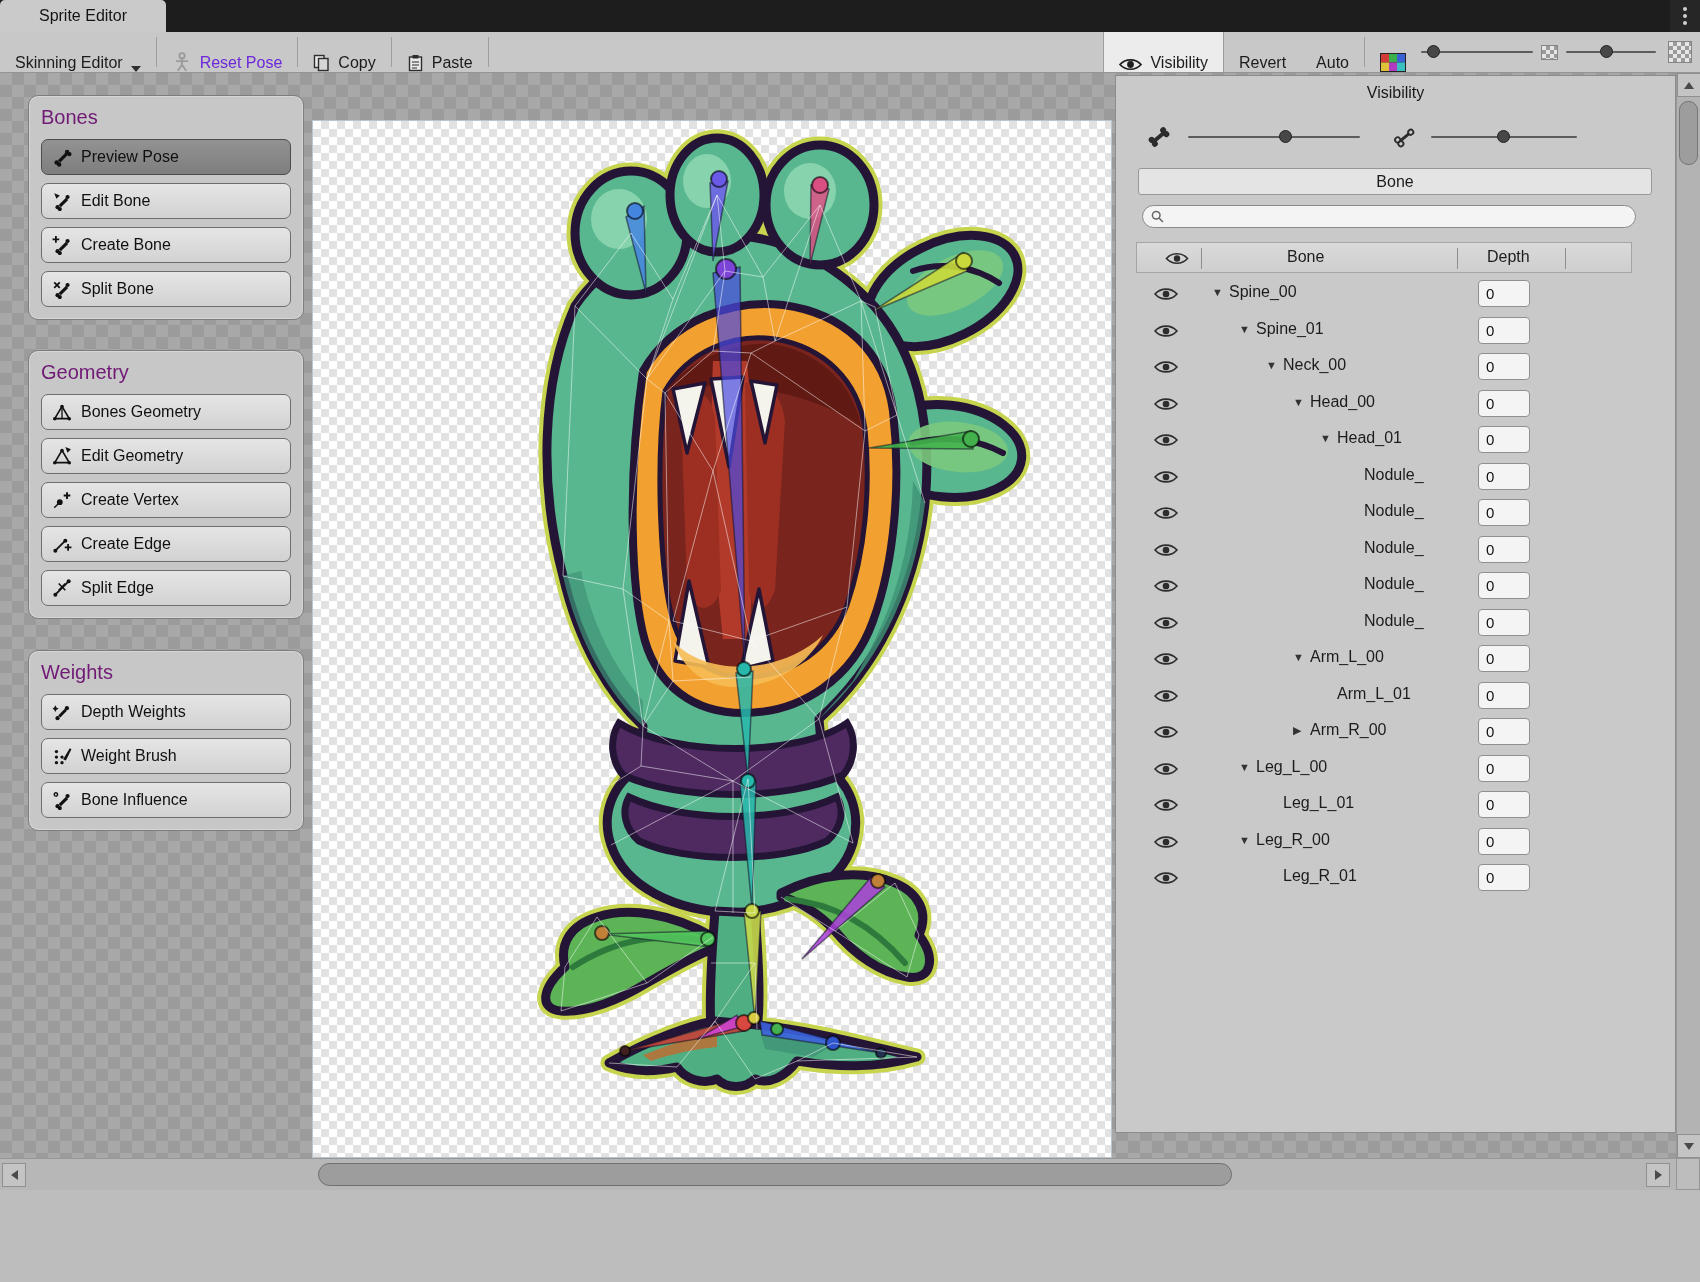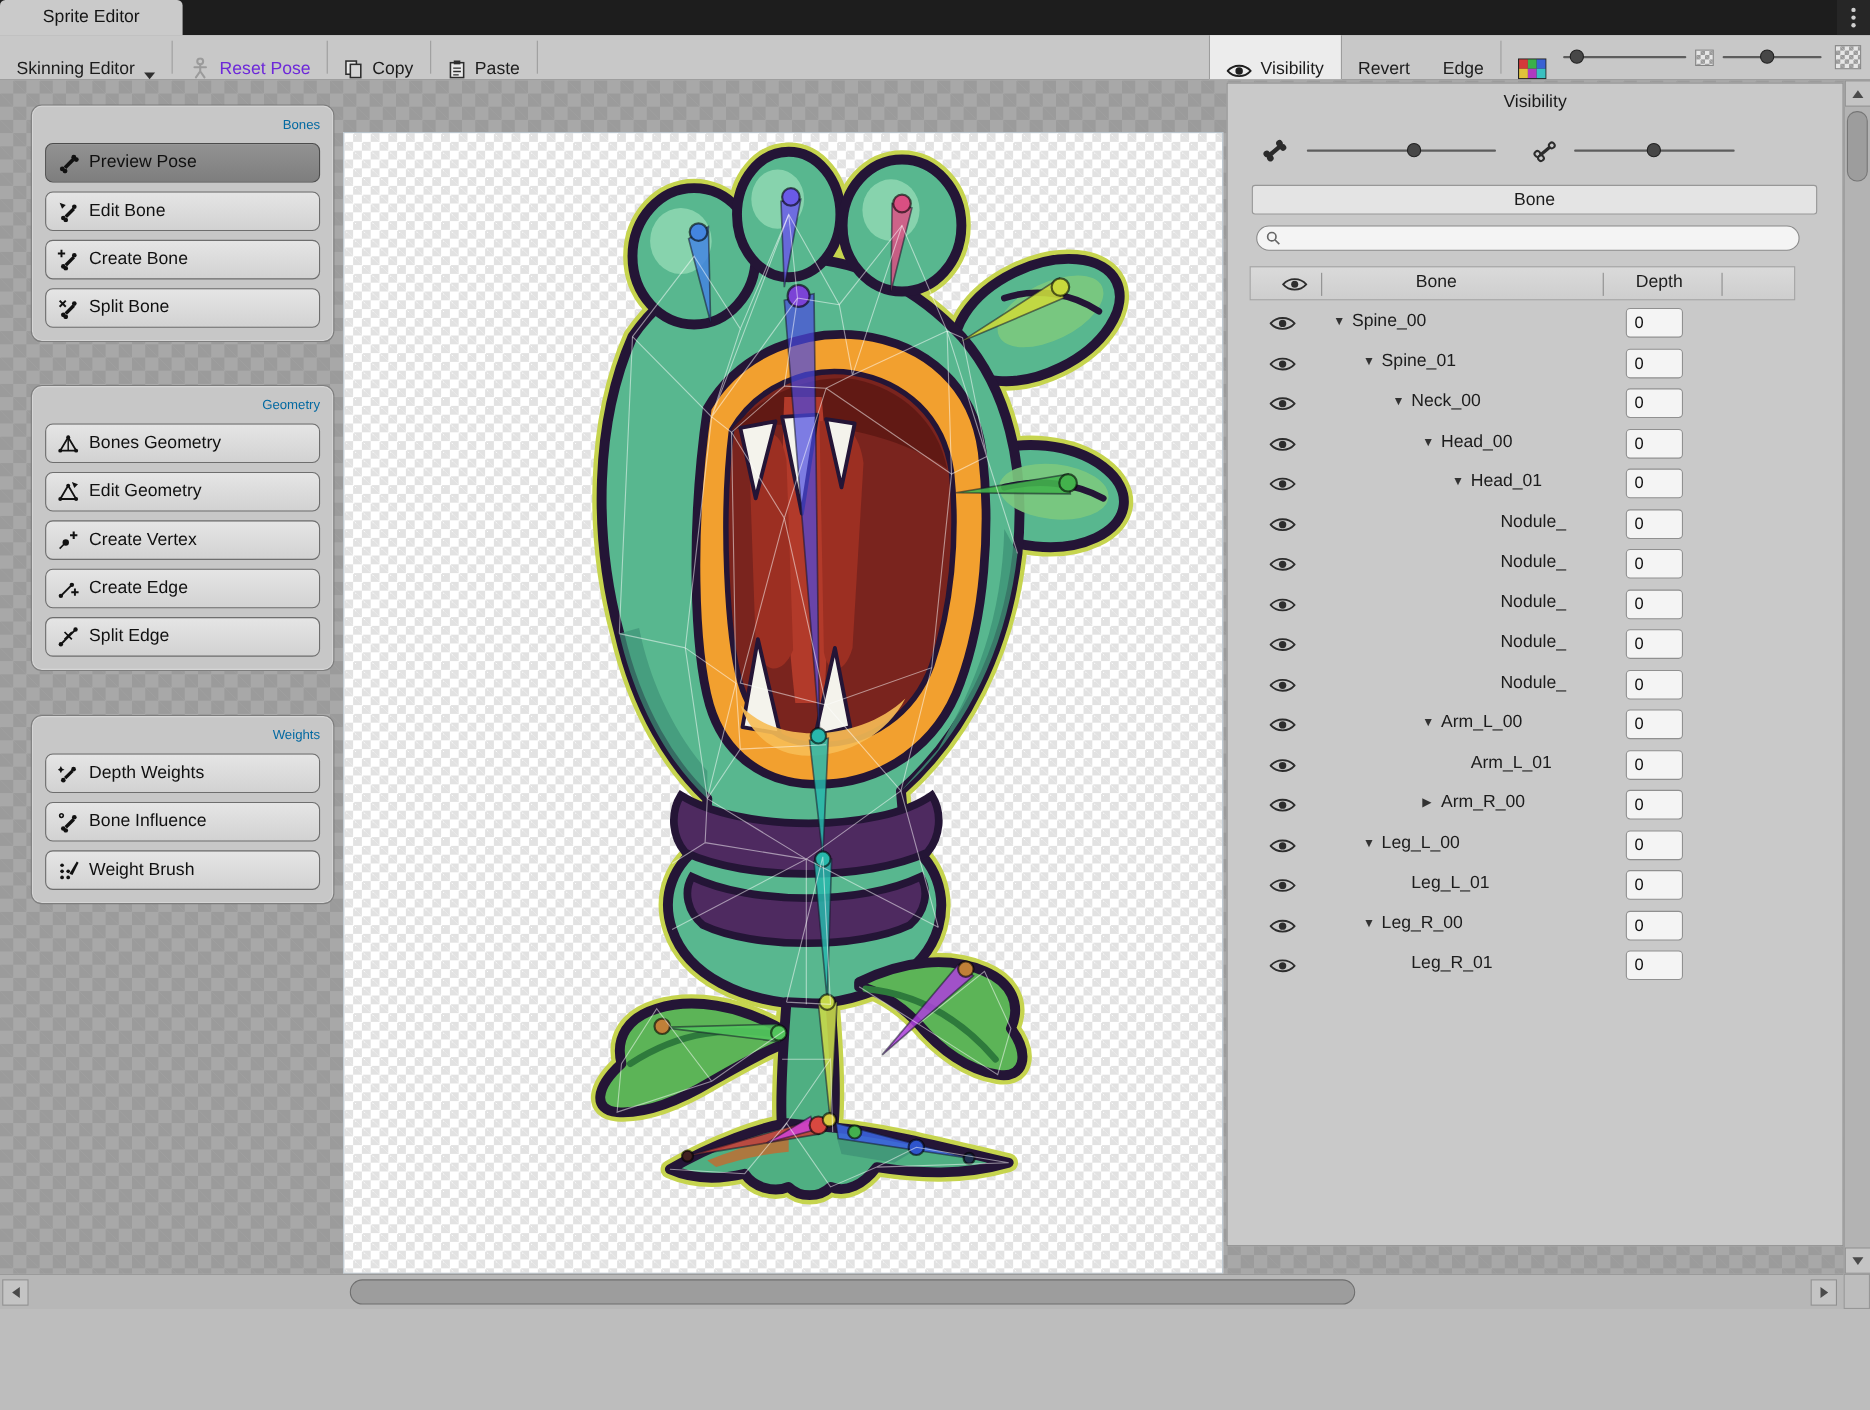--- a/index.html
+++ b/index.html
@@ -25,21 +25,21 @@
   .knob{position:absolute;top:-6px;width:13px;height:13px;border-radius:50%;background:#474747;border:1px solid #222}
   .checker-sw{background-color:#e6e6e6;background-image:linear-gradient(45deg,#9a9a9a 25%,transparent 25%,transparent 75%,#9a9a9a 75%),linear-gradient(45deg,#9a9a9a 25%,transparent 25%,transparent 75%,#9a9a9a 75%);background-size:8px 8px;background-position:0 0,4px 4px;border:1px solid #848484;align-self:center}
 
   
   #workspace{position:absolute;left:0;top:73px;width:1700px;height:1085px;background-color:#a8a8a8;background-image:linear-gradient(45deg,#9b9b9b 25%,transparent 25%,transparent 75%,#9b9b9b 75%),linear-gradient(45deg,#9b9b9b 25%,transparent 25%,transparent 75%,#9b9b9b 75%);background-size:24px 24px;background-position:0 0,12px 12px}
   #canvas{position:absolute;left:312px;top:47px;width:800px;height:1038px;background-color:#ffffff;background-image:linear-gradient(45deg,#e2e2e2 25%,transparent 25%,transparent 75%,#e2e2e2 75%),linear-gradient(45deg,#e2e2e2 25%,transparent 25%,transparent 75%,#e2e2e2 75%);background-size:16px 16px;background-position:0 0,8px 8px;border:1px solid #b9c4cc}
   #canvas svg{position:absolute;left:0;top:0}
 
   
   .toolbox{position:absolute;left:28px;width:276px;background:#c7c7c7;border:1px solid #7d7d7d;border-radius:10px;padding:6px 12px 12px;box-shadow:inset 0 0 0 1px #d6d6d6}
-  .toolbox h3{text-align:right;font-size:12px;font-weight:400;color:#0369a1;padding:4px 0 2px}
+  .toolbox h3{text-align:left;font-size:20px;font-weight:400;color:#701a75;padding:4px 0 2px}
   .tool-btn{display:flex;align-items:center;gap:9px;height:36px;margin-top:8px;background:linear-gradient(#e5e5e5,#d2d2d2);border:1px solid #6e6e6e;border-radius:7px;padding:0 10px;font-size:16px;color:#101010}
   .tool-btn.selected{background:linear-gradient(#929292,#7e7e7e);border-color:#4c4c4c}
   .tool-ic{width:20px;height:20px;flex:0 0 20px;display:flex;align-items:center;justify-content:center}
 
   
   #vis-panel{position:absolute;left:1115px;top:2px;width:561px;height:1058px;background:#c9c9c9;border:1px solid #8c8c8c}
   .vp-title{text-align:center;font-size:16px;padding-top:8px;color:#1a1a1a}
   .vp-slider-row{position:absolute;left:0;top:48px;width:561px;height:26px}
   .vp-bone-ic{position:absolute;top:0}
   .vp-bone-tab{position:absolute;left:22px;top:92px;width:514px;height:27px;background:#e4e4e4;border:1px solid #979797;border-radius:3px;display:flex;align-items:center;justify-content:center;font-size:16px}
@@ -118,21 +118,21 @@
     <svg width="23" height="15" viewBox="0 0 23 15">
         <path d="M1,7.5 C6.5,1.2 16.5,1.2 22,7.5 C16.5,13.8 6.5,13.8 1,7.5 Z" fill="none" stroke="#1e1e1e" stroke-width="1.7"></path>
         <circle cx="11.5" cy="7.5" r="3.4" fill="#1e1e1e"></circle>
       </svg>
     <span>Visibility</span>
   </div>
   <div class="tb-item">
     <span>Revert</span>
   </div>
   <div class="tb-item">
-    <span>Edge</span>
+    <span>Auto</span>
   </div>
   <div class="tb-sep"></div>
   <div class="tb-item">
     <svg width="26" height="19" viewBox="0 0 26 19">
         <rect x="0" y="0" width="26" height="19" fill="#222"></rect>
         <rect x="1" y="1" width="8" height="8.5" fill="#d33a3a"></rect>
         <rect x="9" y="1" width="8" height="8.5" fill="#3ab04a"></rect>
         <rect x="17" y="1" width="8" height="8.5" fill="#3a62d3"></rect>
         <rect x="1" y="9.5" width="8" height="8.5" fill="#e0c23a"></rect>
         <rect x="9" y="9.5" width="8" height="8.5" fill="#b03ac0"></rect>
@@ -394,40 +394,40 @@
       <svg class="tool-ic" viewBox="0 0 18 18">
           <circle cx="5" cy="14.6" r="1.9" fill="#111"></circle>
           <line x1="6.5" y1="13" x2="12.5" y2="7" stroke="#111" stroke-width="2.6"></line>
           <circle cx="13.4" cy="5.6" r="1.9" fill="#111"></circle>
           <path d="M3,3 L4,5 L6,6 L4,7 L3,9 L2,7 L0.5,6 L2,5 Z" fill="#111"></path>
         </svg>
       <span>Depth Weights</span>
     </div>
     <div class="tool-btn">
       <svg class="tool-ic" viewBox="0 0 18 18">
-          <circle cx="5" cy="14.6" r="1.9" fill="#111"></circle>
-          <circle cx="7" cy="16.2" r="1.9" fill="#111"></circle>
-          <line x1="7" y1="13.6" x2="13.6" y2="7" stroke="#111" stroke-width="2.8"></line>
-          <circle cx="14" cy="5.4" r="1.9" fill="#111"></circle>
-          <circle cx="3.5" cy="4" r="1.5" fill="none" stroke="#111" stroke-width="1.3"></circle>
-        </svg>
-      <span>Bone Influence</span>
-    </div>
-    <div class="tool-btn">
-      <svg class="tool-ic" viewBox="0 0 18 18">
           <g fill="#111">
             <circle cx="4" cy="5" r="1.5"></circle>
             <circle cx="4" cy="10" r="1.5"></circle>
             <circle cx="4" cy="15" r="1.5"></circle>
             <circle cx="9" cy="10" r="1.5"></circle>
             <circle cx="9" cy="15" r="1.5"></circle>
           </g>
           <path d="M10,12 L16,2 L17.5,3 L12.5,13 Z" fill="#111"></path>
         </svg>
       <span>Weight Brush</span>
+    </div>
+    <div class="tool-btn">
+      <svg class="tool-ic" viewBox="0 0 18 18">
+          <circle cx="5" cy="14.6" r="1.9" fill="#111"></circle>
+          <circle cx="7" cy="16.2" r="1.9" fill="#111"></circle>
+          <line x1="7" y1="13.6" x2="13.6" y2="7" stroke="#111" stroke-width="2.8"></line>
+          <circle cx="14" cy="5.4" r="1.9" fill="#111"></circle>
+          <circle cx="3.5" cy="4" r="1.5" fill="none" stroke="#111" stroke-width="1.3"></circle>
+        </svg>
+      <span>Bone Influence</span>
     </div>
   </div>
 
   <div id="vis-panel">
     <div class="vp-title">Visibility</div>
 
     <div class="vp-slider-row">
       <svg class="vp-bone-ic" style="left:30px" width="26" height="26" viewBox="0 0 26 26">
           <g transform="rotate(-40 13 13)" fill="#2c2c2c">
             <circle cx="5.5" cy="10.5" r="3"></circle>

